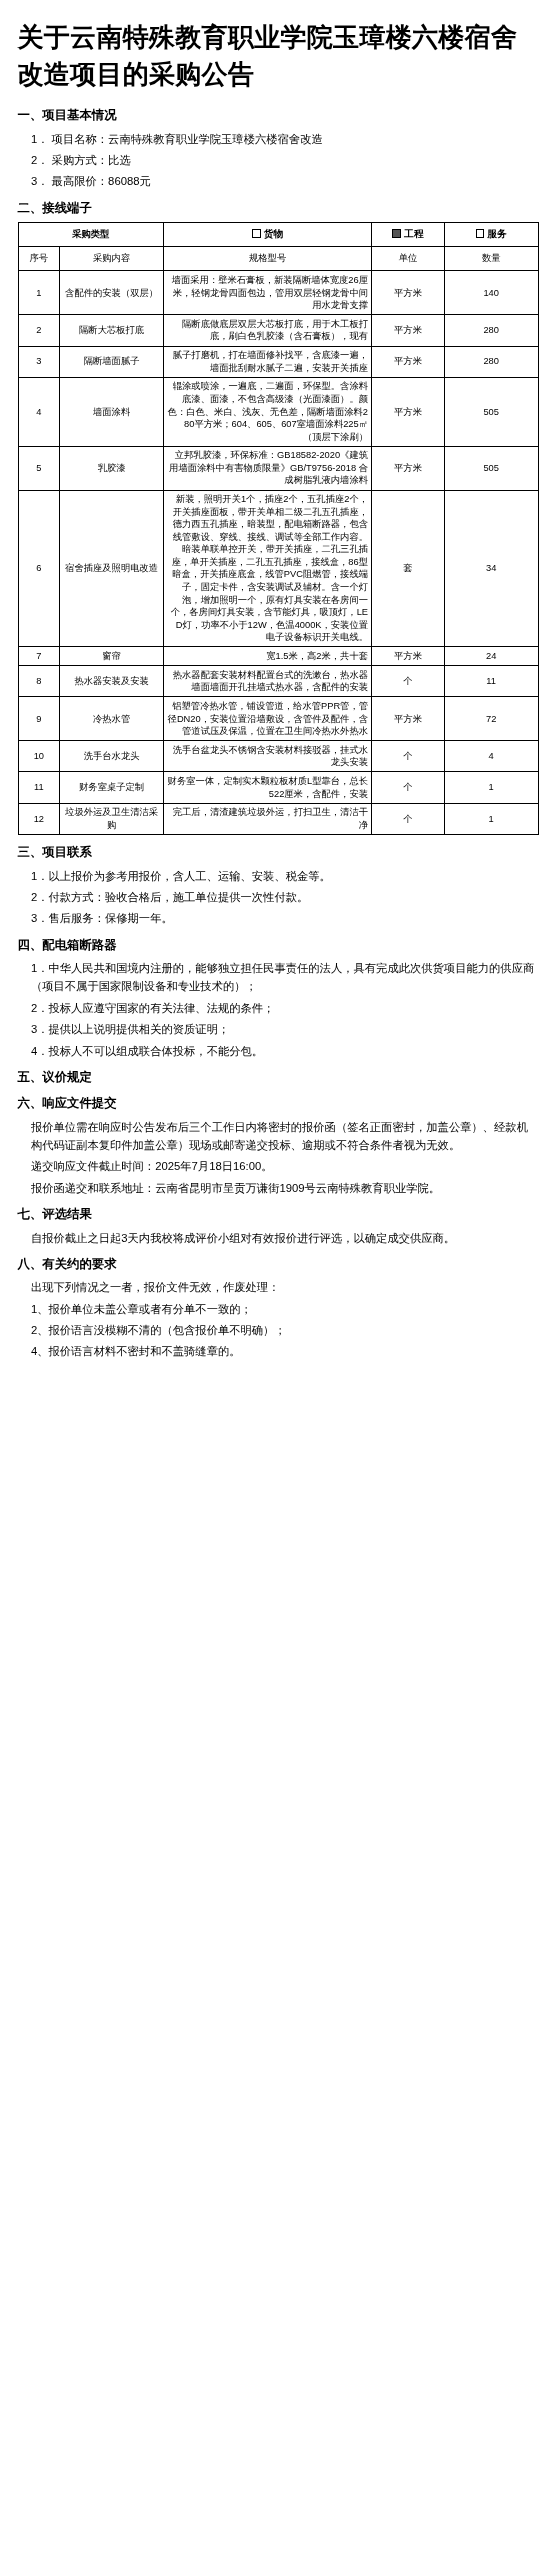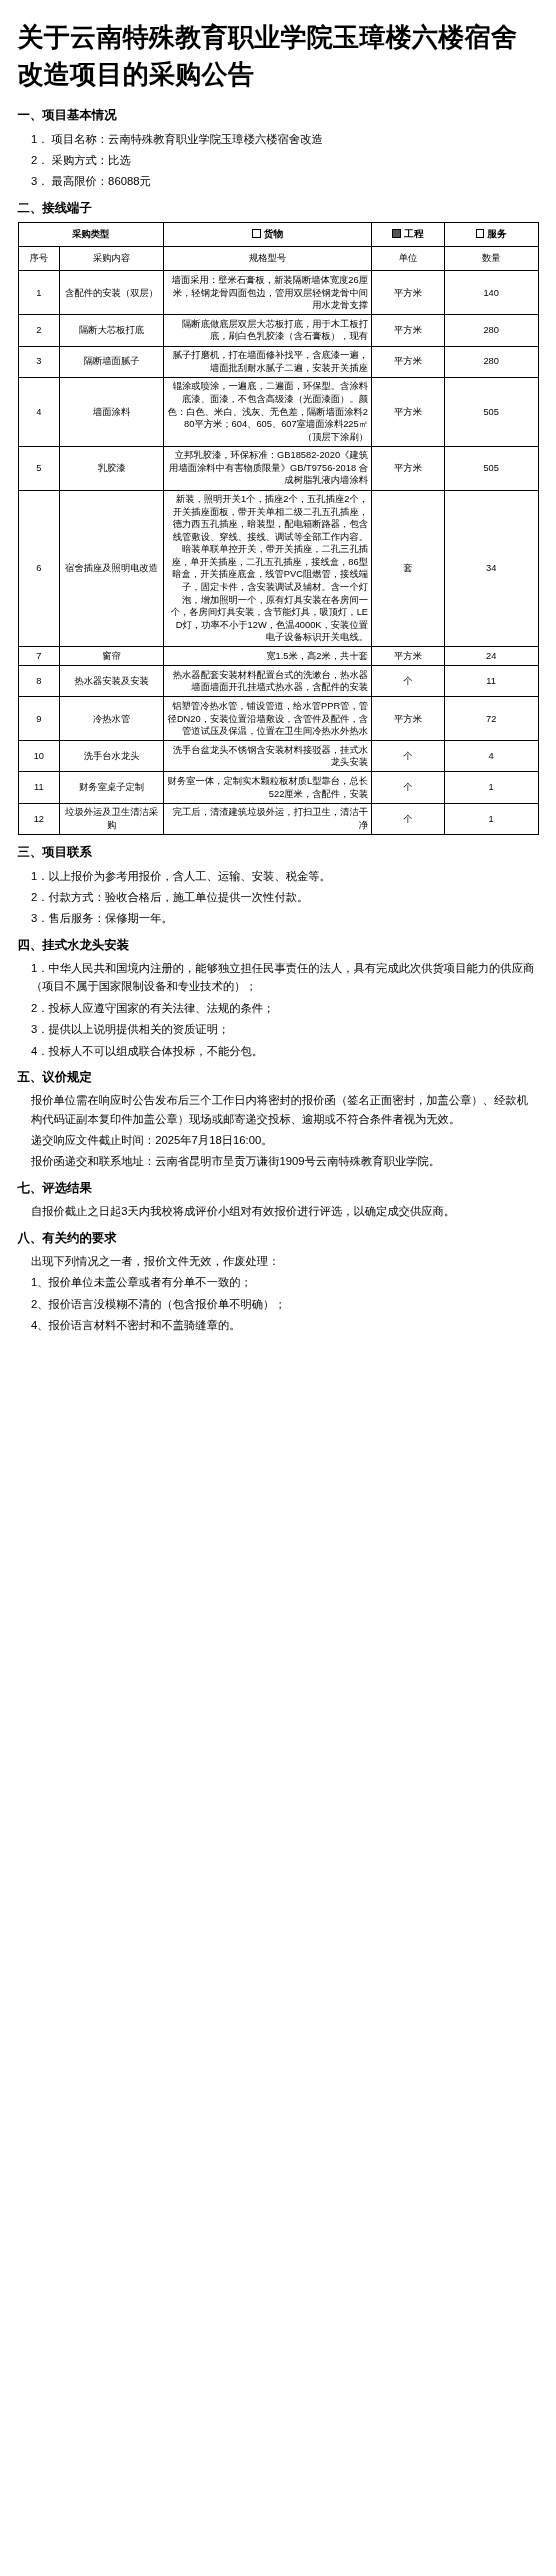--- a/index.html
+++ b/index.html
@@ -230,28 +230,29 @@
         <td>1</td>
       </tr>
     </tbody>
   </table>
 
   <div class="sec-head">三、项目联系</div>
   <div class="para indent">1．以上报价为参考用报价，含人工、运输、安装、税金等。</div>
   <div class="para indent">2．付款方式：验收合格后，施工单位提供一次性付款。</div>
   <div class="para indent">3．售后服务：保修期一年。</div>
 
-  <div class="sec-head">四、挂式水龙头安装</div>
+  <div class="sec-head">四、配电箱断路器</div>
   <div class="para indent">1．中华人民共和国境内注册的，能够独立担任民事责任的法人，具有完成此次供货项目能力的供应商（项目不属于国家限制设备和专业技术的）；</div>
   <div class="para indent">2．投标人应遵守国家的有关法律、法规的条件；</div>
   <div class="para indent">3．提供以上说明提供相关的资质证明；</div>
   <div class="para indent">4．投标人不可以组成联合体投标，不能分包。</div>
 
   <div class="sec-head">五、议价规定</div>
 
+  <div class="sec-head">六、响应文件提交</div>
   <div class="para indent">报价单位需在响应时公告发布后三个工作日内将密封的报价函（签名正面密封，加盖公章）、经款机构代码证副本复印件加盖公章）现场或邮寄递交投标、逾期或不符合条件者视为无效。</div>
   <div class="para indent">递交响应文件截止时间：2025年7月18日16:00。</div>
   <div class="para indent">报价函递交和联系地址：云南省昆明市呈贡万谦街1909号云南特殊教育职业学院。</div>
 
   <div class="sec-head">七、评选结果</div>
   <div class="para indent">自报价截止之日起3天内我校将成评价小组对有效报价进行评选，以确定成交供应商。</div>
 
   <div class="sec-head">八、有关约的要求</div>
   <div class="para indent">出现下列情况之一者，报价文件无效，作废处理：</div>
   <div class="para indent">1、报价单位未盖公章或者有分单不一致的；</div>

